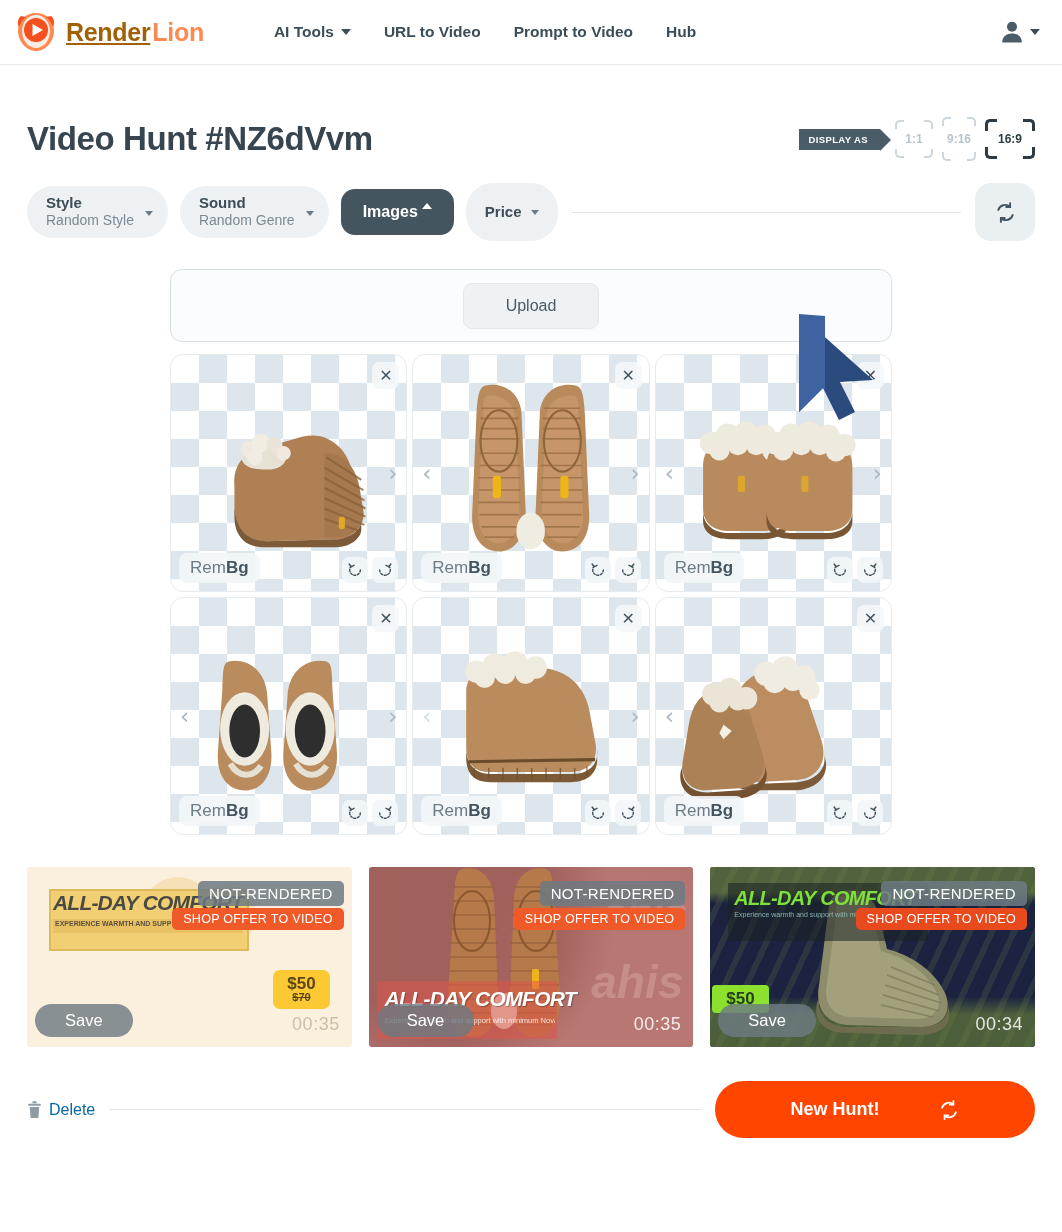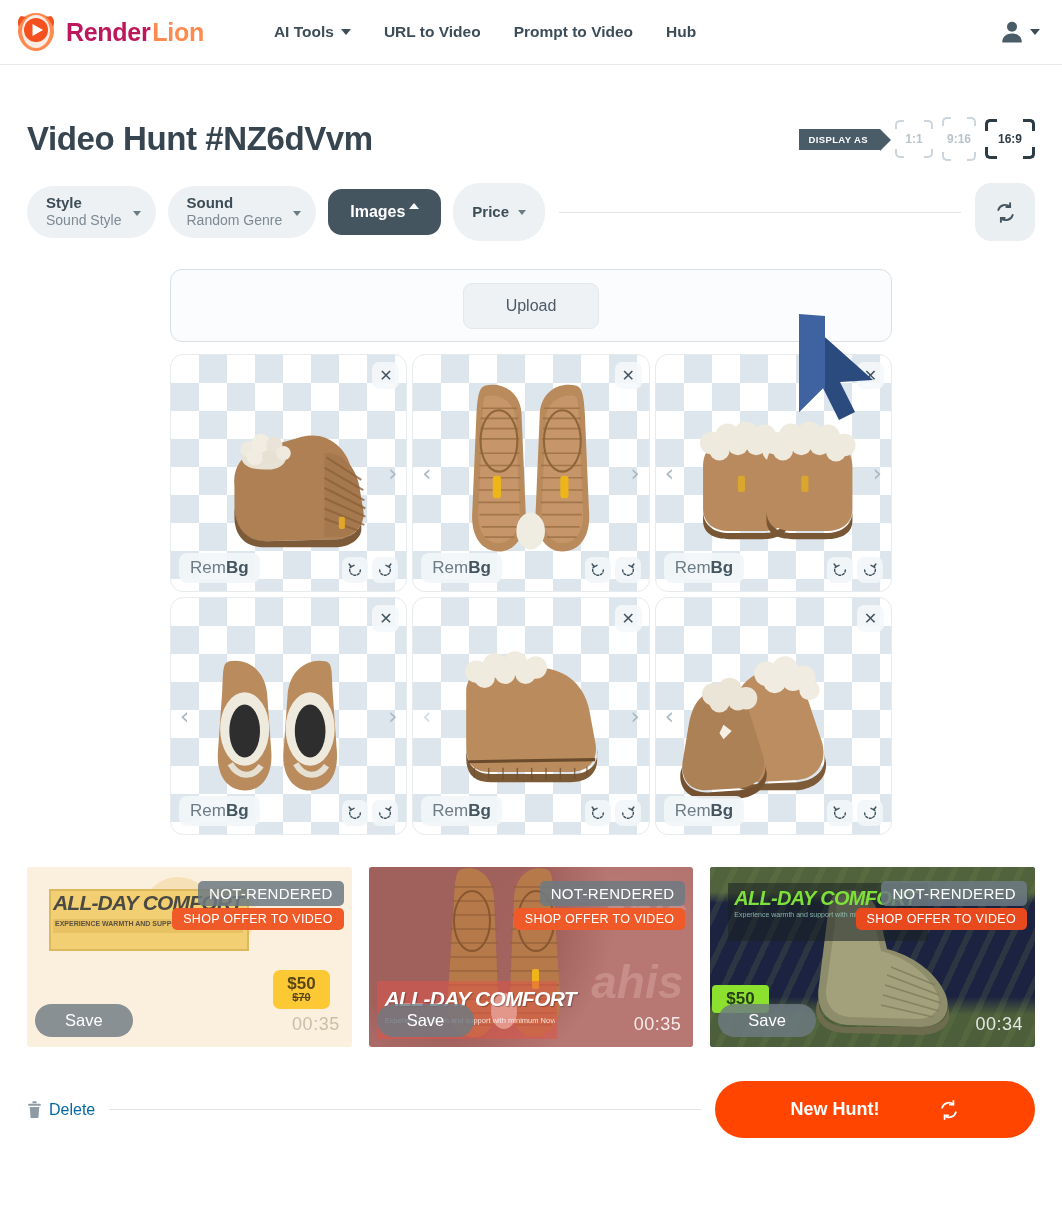--- a/index.html
+++ b/index.html
@@ -15,21 +15,21 @@
   .topnav {
     height: 65px; width: 1062px;
     display: flex; align-items: center;
     border-bottom: 1px solid #e8ebed;
     background: #fff;
     position: relative;
   }
   .logo-wrap { display: flex; align-items: center; margin-left: 14px; }
   .logo-mark { width: 44px; height: 44px; position: relative; }
   .logo-text { font-size: 25px; font-weight: bold; margin-left: 8px; letter-spacing: -0.3px; white-space: nowrap; }
-  .logo-render { color: #be185d; }
+  .logo-render { color: #a16207; text-decoration: underline; }
   .logo-lion { color: #FF8A50; margin-left: 2px; }
 
   .nav-items { display: flex; align-items: center; margin-left: 70px; gap: 33px; }
   .nav-item {
     font-size: 15.5px; font-weight: bold; color: #3d4d58;
     cursor: pointer; display: flex; align-items: center; gap: 7px;
     white-space: nowrap;
   }
   .caret-d {
     width: 0; height: 0;
@@ -302,21 +302,21 @@
           <i class="corner c-bl"></i>
           <i class="corner c-br"></i>
         <span>16:9</span>
       </div>
     </div>
   </div>
 
   <div class="filter-bar">
     <div class="pill pill-two">
       <span class="pill-label">Style</span>
-      <span class="pill-value">Sound Style</span>
+      <span class="pill-value">Random Style</span>
       <span class="caret-d-sm pill-caret"></span>
     </div>
     <div class="pill pill-two">
       <span class="pill-label">Sound</span>
       <span class="pill-value">Random Genre</span>
       <span class="caret-d-sm pill-caret"></span>
     </div>
     <div class="pill pill-active">
       <span class="pill-label">Images</span>
       <span class="caret-u"></span>

